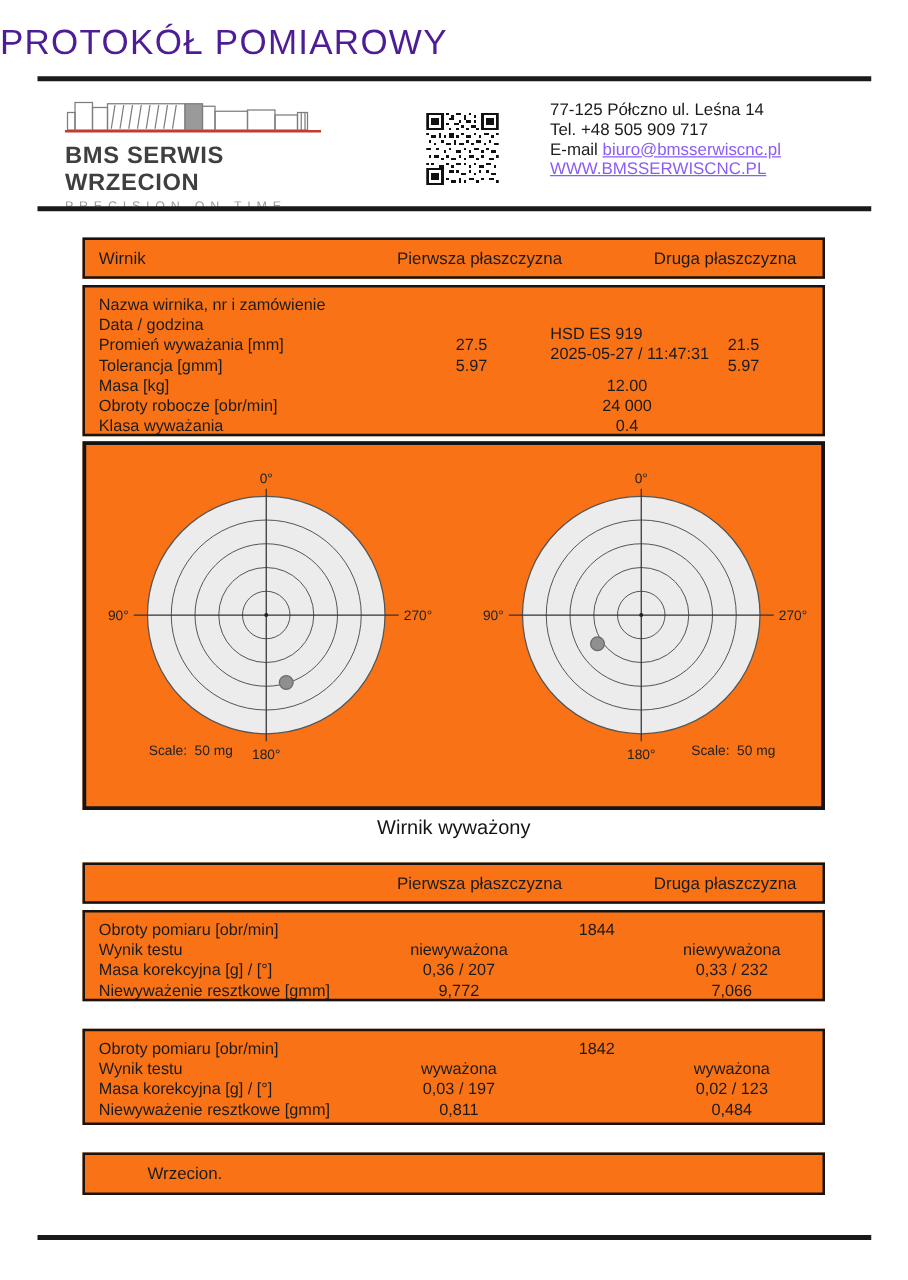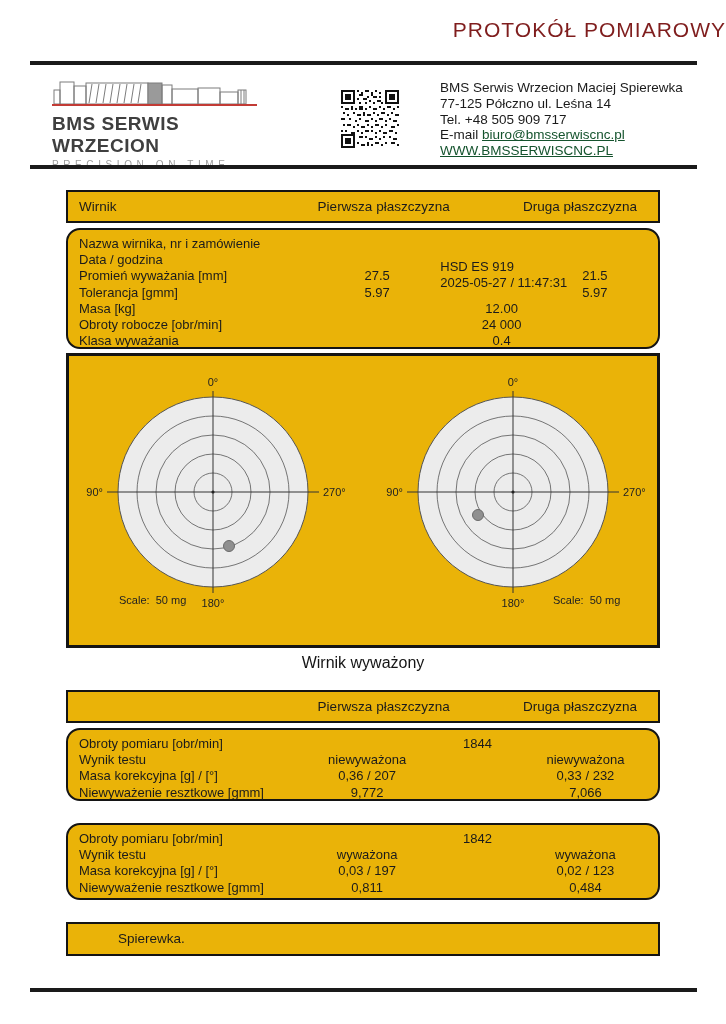--- a/index.html
+++ b/index.html
@@ -1,46 +1,46 @@
 <!DOCTYPE html>
 <html lang="pl"><head>
 <meta charset="utf-8">
 <style>
   html,body{margin:0;padding:0;background:#fff;}
   .page{
     position:relative;width:726px;height:1024px;background:#fff;overflow:hidden;
     font-family:"Liberation Sans","DejaVu Sans",sans-serif;color:#1b1b1b;
   }
   .doc-title{
-    position:absolute;top:18px;left:0;width:100%;text-align:right;
-    font-size:21px;letter-spacing:1px;color:#7f1d1d;
+    position:absolute;top:18px;left:0;width:100%;text-align:left;
+    font-size:28px;letter-spacing:1px;color:#4c1d95;
   }
   .hrule{position:absolute;left:30px;width:667px;height:4px;background:#1a1a1a;}
   .rule-top{top:61px;}
   .rule-mid{top:165px;}
   .rule-bottom{top:988px;}
 
   
   .logo-wrap{position:absolute;left:52px;top:76px;width:215px;}
   .logo-name{font-size:19px;font-weight:bold;color:#3f3f3f;letter-spacing:.5px;margin-top:1px;}
   .logo-tagline{font-size:10px;letter-spacing:4.6px;color:#9a9a9a;margin-top:2px;}
   .qr{position:absolute;left:341px;top:90px;width:58px;height:58px;}
   .contact{position:absolute;left:440px;top:80px;font-size:13.5px;line-height:15.8px;white-space:nowrap;}
-  .contact a{color:#14532d;}
+  .contact a{color:#8b5cf6;}
 
   
-  .box{position:absolute;left:66px;width:594px;border:2px solid #141414;background:#eab308;box-sizing:border-box;}
+  .box{position:absolute;left:66px;width:594px;border:2px solid #141414;background:#f97316;box-sizing:border-box;}
   .hdr-box{height:33px;}
   .hrow{position:relative;height:29px;line-height:29px;font-size:13.5px;}
   .hrow .lbl{position:absolute;left:11px;white-space:nowrap;}
   .hrow .lbl.indent{left:28px;}
   .hrow .h1{position:absolute;left:53.5%;transform:translateX(-50%);white-space:nowrap;}
   .hrow .h2{position:absolute;left:86.8%;transform:translateX(-50%);white-space:nowrap;}
 
-  .body-box{padding-top:6px;border-radius:14px;}
+  .body-box{padding-top:6px;}
   .trow{position:relative;height:16.2px;font-size:13px;line-height:16.2px;}
   .trow .lbl{position:absolute;left:11px;white-space:nowrap;}
   .trow .v1,.trow .v2,.trow .vc{position:absolute;transform:translateX(-50%);white-space:nowrap;}
   .t1 .v1{left:52.4%;} .t1 .v2{left:89.3%;} .t1 .vc{left:73.5%;} .t1 .vl{position:absolute;left:63.1%;white-space:nowrap;margin-top:23px;}
   .t2 .v1{left:50.7%;} .t2 .v2{left:87.7%;} .t2 .vc{left:69.4%;}
 
   .charts-box{top:353px;height:295px;border-width:3px;}
   .chart{position:absolute;top:16px;width:280px;height:250px;}
   .chart.left{left:4px;} .chart.right{left:304px;}
   .chart text{font-size:11px;fill:#222;font-family:"Liberation Sans","DejaVu Sans",sans-serif;}
@@ -109,21 +109,20 @@
                M1 17h1v1h-1z M3 17h2v1h-2z M6 18h1v1h-1z M8 17h1v1h-1z M10 18h2v1h-2z M13 17h1v1h-1z
                M15 18h1v1h-1z M17 17h2v1h-2z M20 18h1v1h-1z M22 17h1v1h-1z M25 18h2v1h-2z M28 17h1v1h-1z
                M0 20h1v1h-1z M2 20h1v1h-1z M5 21h2v1h-2z M8 20h1v1h-1z M10 21h1v1h-1z M12 20h2v1h-2z
                M15 20h1v1h-1z M17 21h1v1h-1z M19 20h1v1h-1z M21 21h2v1h-2z M24 20h2v1h-2z M27 21h1v1h-1z
                M9 23h2v1h-2z M12 23h1v1h-1z M14 24h2v1h-2z M17 23h1v1h-1z M19 24h1v1h-1z M21 23h1v1h-1z M24 23h1v1h-1z M26 24h2v1h-2z
                M8 26h1v1h-1z M10 27h2v1h-2z M13 26h1v2h-1z M15 27h1v1h-1z M17 26h2v1h-2z M20 27h1v1h-1z M22 26h1v1h-1z M25 26h2v1h-2z M28 27h1v1h-1z"></path>
     </g>
   </svg>
 
   <div class="contact">
-    <div>BMS Serwis Wrzecion Maciej Spierewka</div>
     <div>77-125 Półczno ul. Leśna 14</div>
     <div>Tel. +48 505 909 717</div>
     <div><span>E-mail </span><a href="#">biuro@bmsserwiscnc.pl</a></div>
     <div><a href="#">WWW.BMSSERWISCNC.PL</a></div>
   </div>
 
   <div class="hrule rule-mid"></div>
 
   <div class="box hdr-box" style="top:190px;">
     <div class="hrow">
@@ -255,18 +254,18 @@
     </div>
     <div class="trow">
       <span class="lbl">Niewyważenie resztkowe [gmm]</span>
       <span class="v1">0,811</span>
       <span class="v2">0,484</span>
     </div>
   </div>
 
   <div class="box" style="top:922px;height:34px;">
     <div class="op-row">
-      <span class="op-lbl">Spierewka.</span>
+      <span class="op-lbl">Wrzecion.</span>
     </div>
   </div>
 
   <div class="hrule rule-bottom"></div>
 </div>
 
 </body></html>

